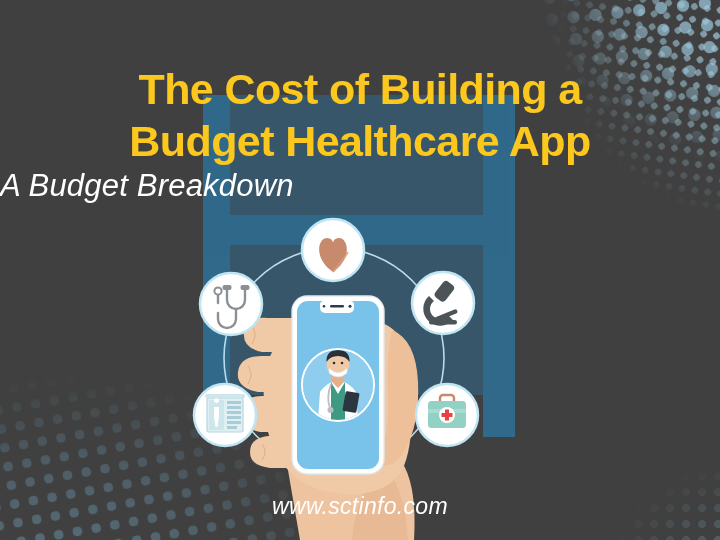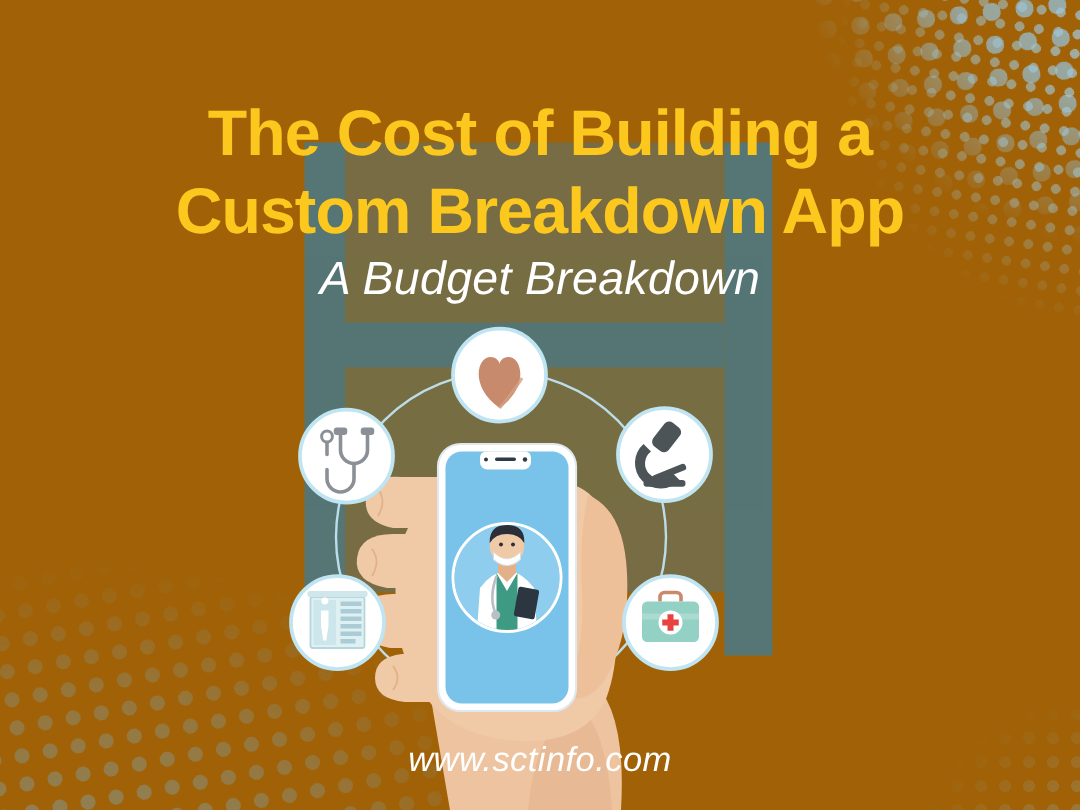--- a/index.html
+++ b/index.html
@@ -3,21 +3,21 @@
 <meta charset="utf-8">
 <style>
   html,body{margin:0;padding:0;}
   body{
     width:720px;height:540px;overflow:hidden;
     font-family:"Liberation Sans","DejaVu Sans",sans-serif;
     background:#0c81b5;
   }
   .poster{
     position:relative;width:720px;height:540px;overflow:hidden;
-    background:#a16207;
+    background:#404040;
   }
 
   
   .halftone-tr{
     position:absolute;top:-40px;right:-60px;width:360px;height:330px;
     background-image:radial-gradient(circle, rgba(150,190,210,.85) 38%, rgba(150,190,210,0) 40%);
     background-size:22px 22px;
     -webkit-mask-image:radial-gradient(ellipse 300px 290px at 100% 0%, #000 10%, rgba(0,0,0,.85) 45%, rgba(0,0,0,0) 78%);
     mask-image:radial-gradient(ellipse 300px 290px at 100% 0%, #000 10%, rgba(0,0,0,.85) 45%, rgba(0,0,0,0) 78%);
     transform:rotate(-6deg);
@@ -54,21 +54,21 @@
   .watermark-h{position:absolute;left:0;top:0;width:720px;height:540px;pointer-events:none;}
 
   
   .headline{
     position:absolute;left:0;top:34px;width:720px;text-align:center;
     color:#fcc81e;font-weight:bold;font-size:43px;line-height:1.22;
     letter-spacing:-.6px;z-index:6;
   }
   .headline .l2{display:block;}
   .subtitle{
-    position:absolute;left:0;top:168px;width:720px;text-align:center;
+    position:absolute;left:0;top:168px;width:720px;
     color:#ffffff;font-style:italic;font-size:31px;font-weight:400;
     letter-spacing:.2px;z-index:6;
   }
   .site-url{
     position:absolute;left:0;top:493px;width:720px;text-align:center;
     color:#ffffff;font-style:italic;font-size:23px;letter-spacing:.3px;
     z-index:9;
   }
 
   
@@ -91,21 +91,21 @@
     </g>
   </svg>
 
   <div class="halftone-tr"></div>
   <div class="halftone-tr2"></div>
   <div class="halftone-bl"></div>
   <div class="halftone-br"></div>
 
   <h1 class="headline">
     <span class="l1">The Cost of Building a</span>
-    <span class="l2">Custom Breakdown App</span>
+    <span class="l2">Budget Healthcare App</span>
   </h1>
 
   <div class="subtitle">A Budget Breakdown</div>
 
   <svg class="illustration" viewBox="0 0 720 540">
 
     <circle cx="334" cy="358" r="110" fill="none" stroke="#bfe4f2" stroke-width="1.6" opacity="0.95"></circle>
 
     <g>
 

